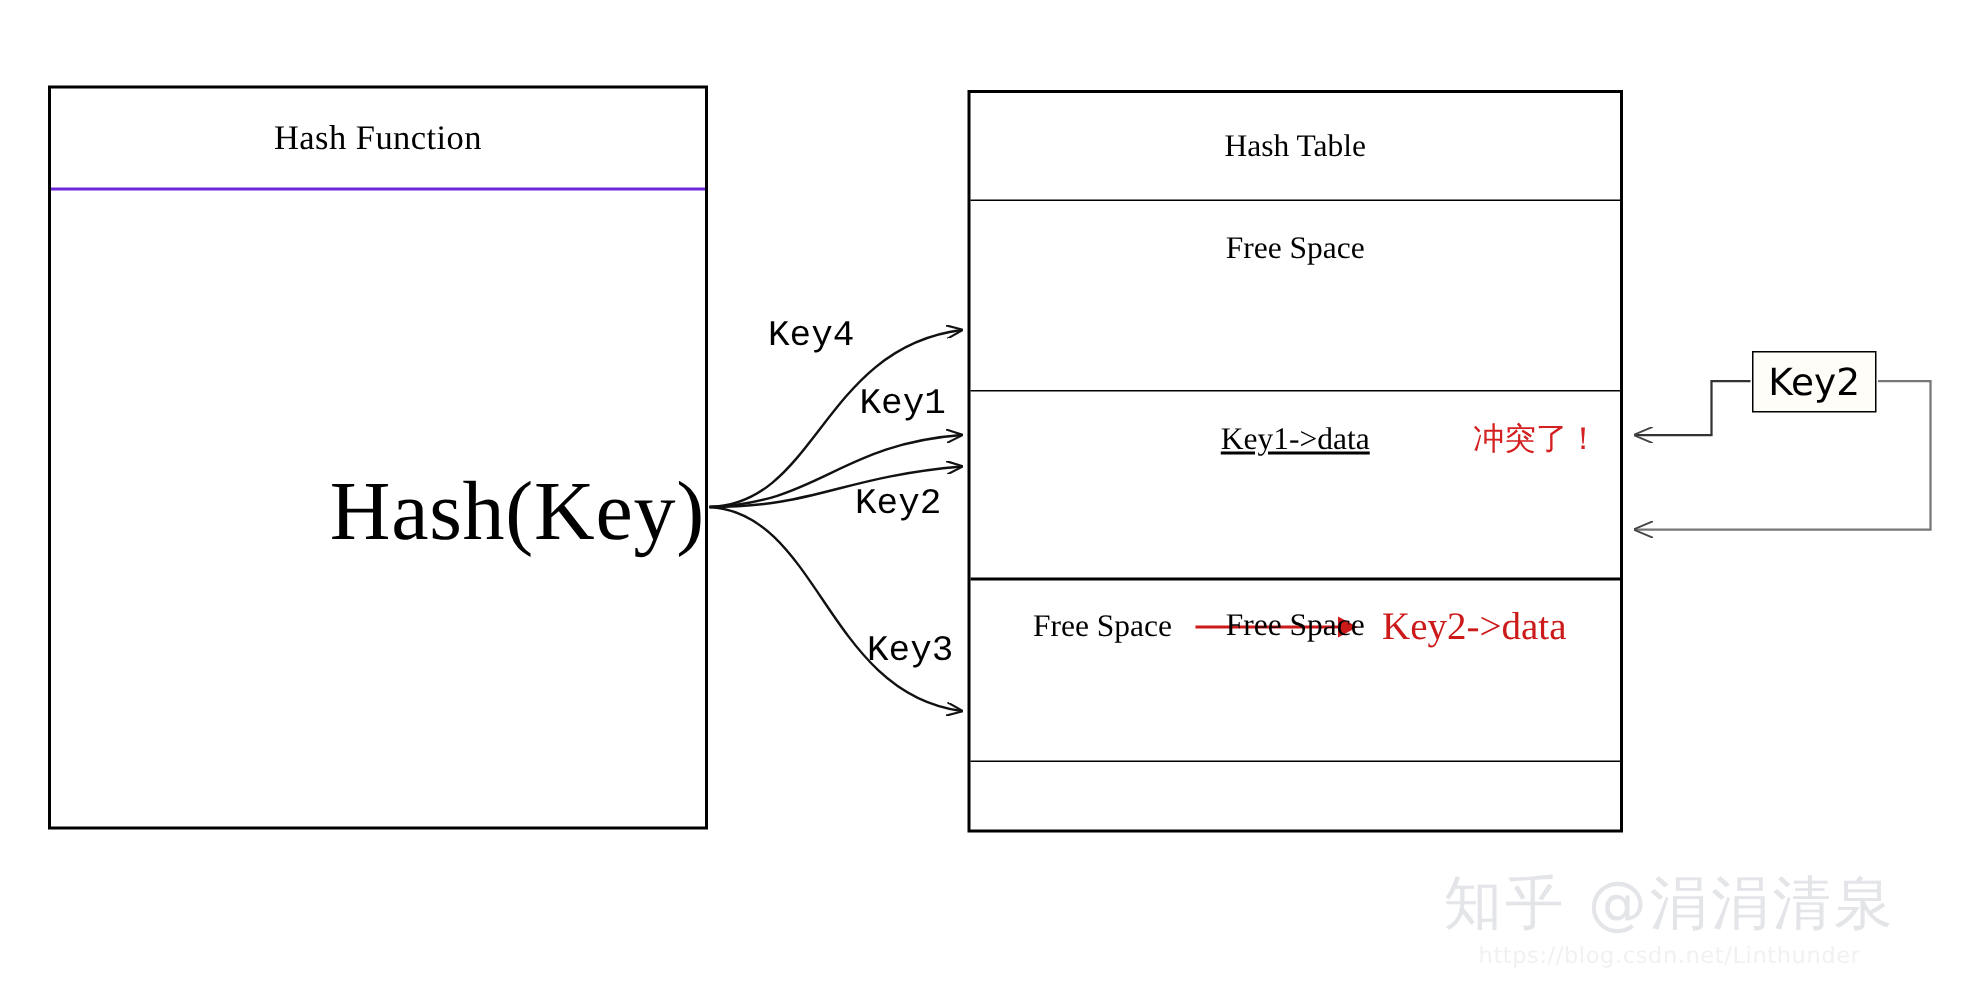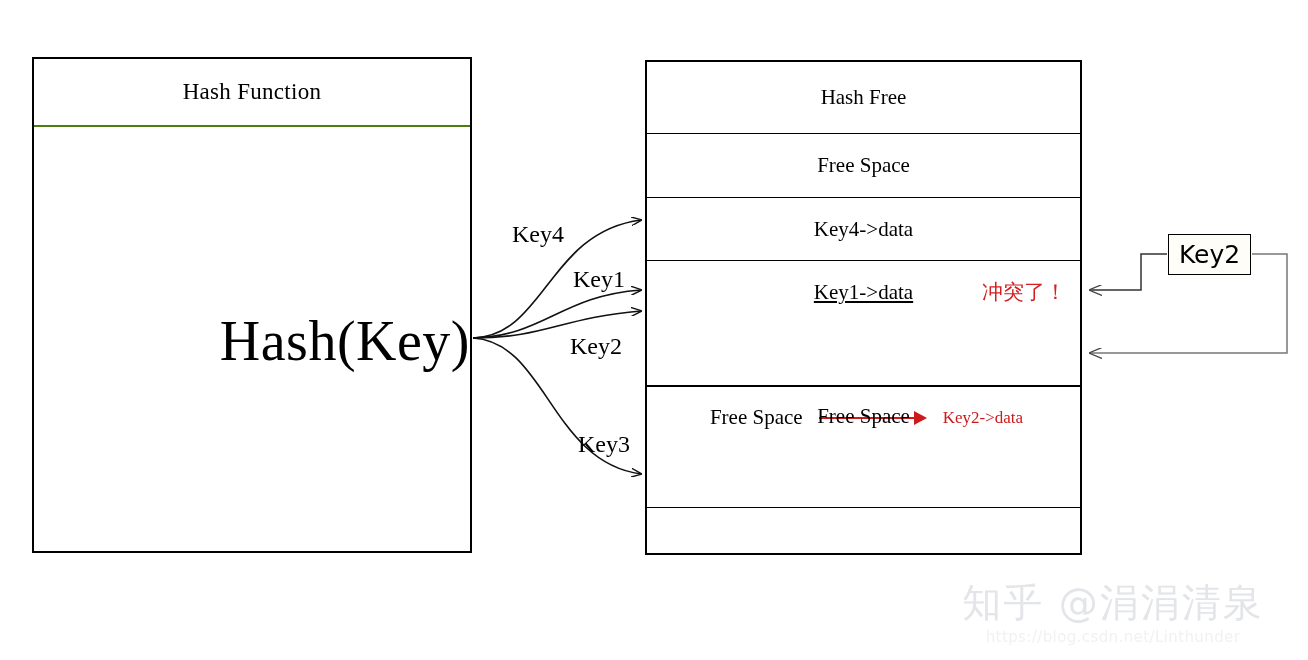--- a/index.html
+++ b/index.html
@@ -8,21 +8,21 @@
     font-family:"Liberation Serif", serif;position:relative;
   }
   #canvas{position:absolute;left:0;top:0;width:1308px;height:660px;}
 
   
   .box{position:absolute;border:2px solid #000;background:#fff;box-sizing:border-box;}
 
   #hash-function-box{left:32px;top:57px;width:440px;height:496px;}
   .hf-header{
     position:absolute;left:0;top:0;width:100%;height:68px;
-    border-bottom:2px solid #4d7c0f;box-sizing:border-box;
+    border-bottom:2px solid #6d28d9;box-sizing:border-box;
     display:flex;align-items:center;justify-content:center;
   }
   .hf-header span{font-size:23px;color:#000;letter-spacing:.3px;}
   .hf-body{
     position:absolute;left:0;top:68px;width:100%;height:428px;
     display:flex;align-items:center;justify-content:flex-end;
   }
   .hf-body span{font-size:56px;color:#000;letter-spacing:.5px;}
 
   #hash-table-box{left:645px;top:60px;width:437px;height:495px;}
@@ -41,43 +41,43 @@
     font-family:Liberation Sans, sans-serif;white-space:nowrap;margin-left:41px;
   }
 
   
   .row-relocate{position:relative;}
   .relocate-inner{
     display:flex;align-items:center;justify-content:center;gap:16px;
     width:100%;padding-left:6px;box-sizing:border-box;
   }
   .relocate-inner .from-label{font-size:21px;color:#000;white-space:nowrap;}
-  .relocate-inner .to-label{font-size:17px;color:#cc1a1a;white-space:nowrap;}
+  .relocate-inner .to-label{font-size:26px;color:#cc1a1a;white-space:nowrap;}
   .red-arrow{position:relative;width:108px;height:14px;flex:0 0 auto;}
   .red-arrow .shaft{
     position:absolute;left:0;top:6px;width:96px;height:2px;background:#cc1a1a;
   }
   .red-arrow .head{
     position:absolute;right:0;top:0;width:0;height:0;
     border-top:7px solid transparent;border-bottom:7px solid transparent;
     border-left:13px solid #cc1a1a;
   }
 
   #key2-box{
     left:1168px;top:234px;width:83px;height:41px;border:1.5px solid #000;
     background:#fffdf7;display:flex;align-items:center;justify-content:center;
   }
   #key2-box span{
     font-size:25px;color:#000;font-family:"DejaVu Sans", sans-serif;
   }
 
   
   .key-label{
-    position:absolute;font-family:Liberation Serif, serif;
-    font-size:24px;color:#000;white-space:nowrap;margin-top:10px;
+    position:absolute;font-family:Liberation Mono, monospace;
+    font-size:24px;color:#000;white-space:nowrap;
   }
   #label-key4{left:512px;top:211px;}
   #label-key1{left:573px;top:256px;}
   #label-key2{left:570px;top:323px;}
   #label-key3{left:578px;top:421px;}
 
   
   #watermark{
     position:absolute;left:928px;top:583px;width:370px;height:72px;
     text-align:center;pointer-events:none;
@@ -124,30 +124,27 @@
       <span>Hash Function</span>
     </div>
     <div class="hf-body">
       <span>Hash(Key)</span>
     </div>
   </div>
 
   <div class="box" id="hash-table-box">
 
     <div class="ht-row" style="top:0px;height:71px;">
-      <span class="cell-text">Hash Free</span>
+      <span class="cell-text">Hash Table</span>
     </div>
 
     <div class="ht-row" style="top:71px;height:64px;">
       <span class="cell-text">Free Space</span>
     </div>
 
-    <div class="ht-row" style="top:135px;height:63px;">
-      <span class="cell-text">Key4-&gt;data</span>
-    </div>
 
     <div class="ht-row row-collide" style="top:198px;height:63px;">
       <span class="cell-text">Key1-&gt;data</span>
       <span class="collide-note">冲突了！</span>
     </div>
 
     <div class="ht-row row-relocate" style="top:261px;height:62px;">
       <div class="relocate-inner">
         <span class="from-label">Free Space</span>
         <span class="red-arrow">

